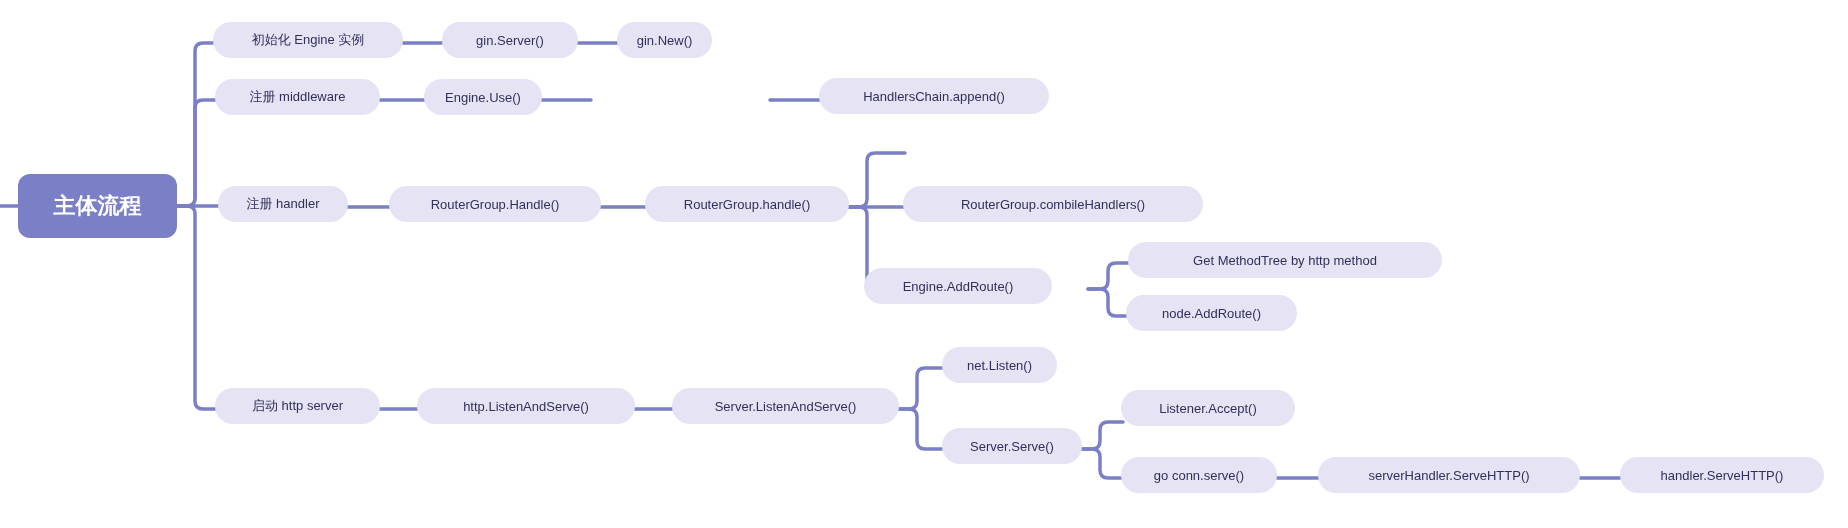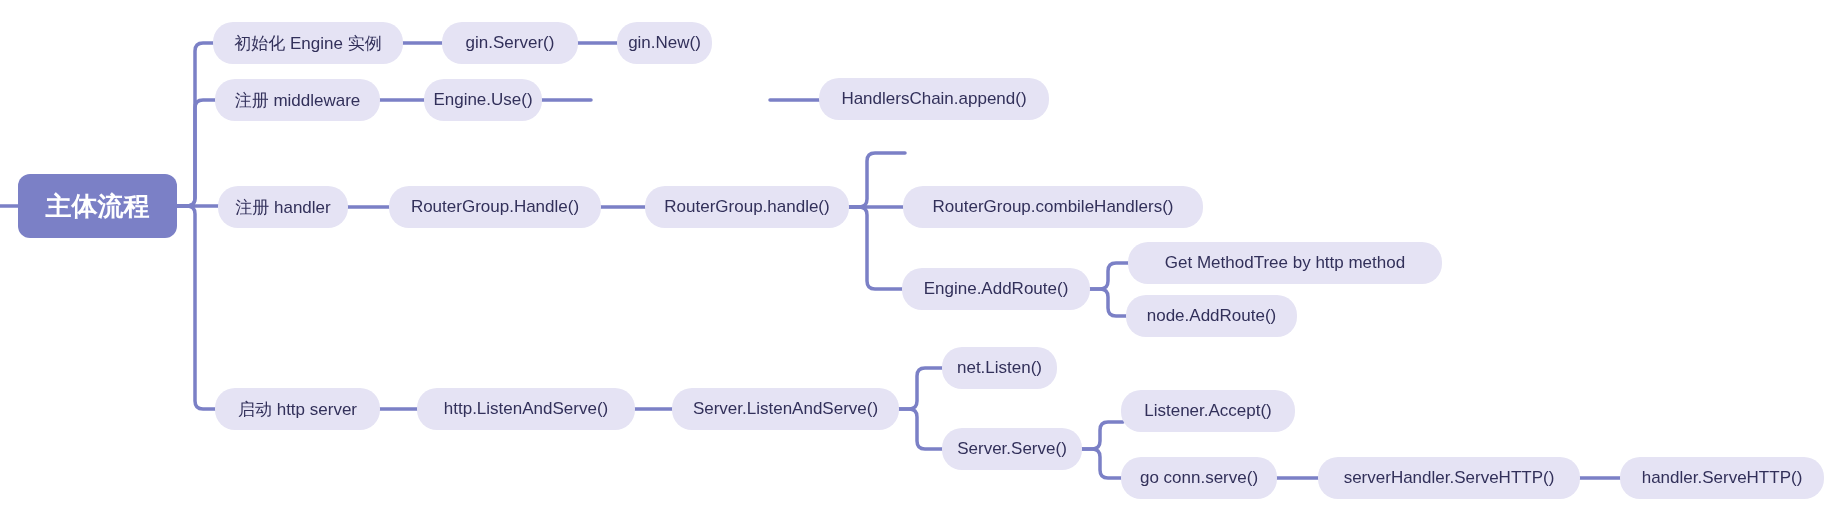--- a/index.html
+++ b/index.html
@@ -2,28 +2,28 @@
 <html style="--accent: #7b80c6; --node-bg: #e5e3f4; --node-text: #32305a; --root-text: #ffffff;"><head>
 <meta charset="utf-8">
 <style>
   html,body{margin:0;padding:0;background:#ffffff;}
   #canvas{
     position:relative;width:1848px;height:528px;background:#ffffff;
     font-family:"Liberation Sans", sans-serif;overflow:hidden;
   }
   #connectors{position:absolute;left:0;top:0;z-index:1;}
   .node{
-    position:absolute;height:42px;z-index:2;
+    position:absolute;height:36px;z-index:2;
     background:var(--node-bg,#e5e3f4);color:var(--node-text,#32305a);
     border-radius:20px;display:flex;align-items:center;justify-content:center;
-    font-size:17px;white-space:nowrap;box-sizing:border-box;padding:0 6px;
+    font-size:13px;white-space:nowrap;box-sizing:border-box;padding:0 6px;
   }
   .node.root{
     height:64px;background:var(--accent,#7b80c6);color:var(--root-text,#ffffff);
-    font-weight:bold;font-size:26px;border-radius:12px;
+    font-weight:bold;font-size:22px;border-radius:12px;
   }
 </style>
 </head>
 <body>
 
 <div id="canvas" style="background: rgb(255, 255, 255);">
   <svg id="connectors" width="1848" height="528">
       <path d="M 0 206 L 20 206" fill="none" stroke="#7b80c6" stroke-width="3.5" stroke-linecap="round"></path>
       <path d="M 175 206 L 187 206 Q 195 206 195 198 L 195 51 Q 195 43 203 43 L 215 43" fill="none" stroke="#7b80c6" stroke-width="3.5" stroke-linecap="round"></path>
       <path d="M 401 43 L 444 43" fill="none" stroke="#7b80c6" stroke-width="3.5" stroke-linecap="round"></path>
@@ -58,21 +58,21 @@
   <div class="node" id="b1" style="left:215px;top:79px;width:165px">注册 middleware</div>
 
   <div class="node" id="a3" style="left:617px;top:22px;width:95px">gin.New()</div>
   <div class="node" id="b2" style="left:424px;top:79px;width:118px">Engine.Use()</div>
   <div class="node" id="b4" style="left:819px;top:78px;width:230px">HandlersChain.append()</div>
 
   <div class="node" id="c1" style="left:218px;top:186px;width:130px">注册 handler</div>
   <div class="node" id="c2" style="left:389px;top:186px;width:212px">RouterGroup.Handle()</div>
   <div class="node" id="c3" style="left:645px;top:186px;width:204px">RouterGroup.handle()</div>
   <div class="node" id="c5" style="left:903px;top:186px;width:300px">RouterGroup.combileHandlers()</div>
-  <div class="node" id="c6" style="left:902px;top:268px;width:188px">Engine.AddRoute()</div>
+  <div class="node" id="c6" style="left:864px;top:268px;width:188px">Engine.AddRoute()</div>
   <div class="node" id="c7" style="left:1128px;top:242px;width:314px">Get MethodTree by http method</div>
   <div class="node" id="c8" style="left:1126px;top:295px;width:171px">node.AddRoute()</div>
 
   <div class="node" id="d1" style="left:215px;top:388px;width:165px">启动 http server</div>
   <div class="node" id="d2" style="left:417px;top:388px;width:218px">http.ListenAndServe()</div>
   <div class="node" id="d3" style="left:672px;top:388px;width:227px">Server.ListenAndServe()</div>
   <div class="node" id="d4" style="left:942px;top:347px;width:115px">net.Listen()</div>
   <div class="node" id="d5" style="left:942px;top:428px;width:140px">Server.Serve()</div>
   <div class="node" id="d6" style="left:1121px;top:390px;width:174px">Listener.Accept()</div>
   <div class="node" id="d7" style="left:1121px;top:457px;width:156px">go conn.serve()</div>

